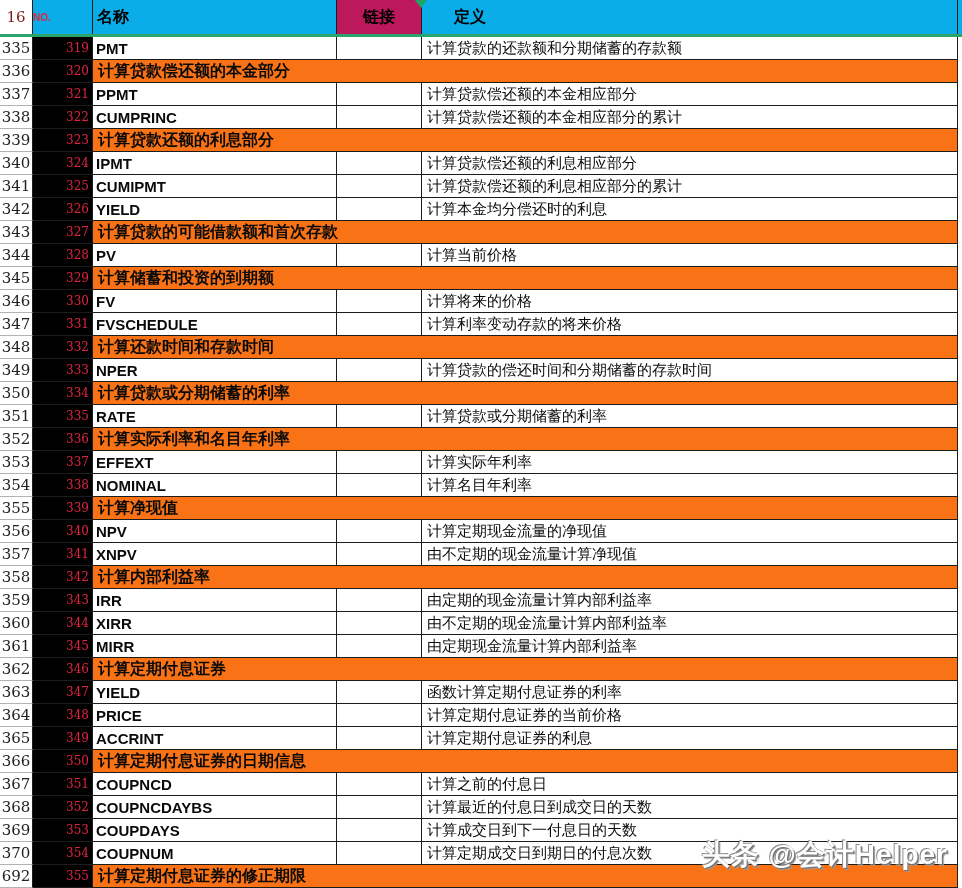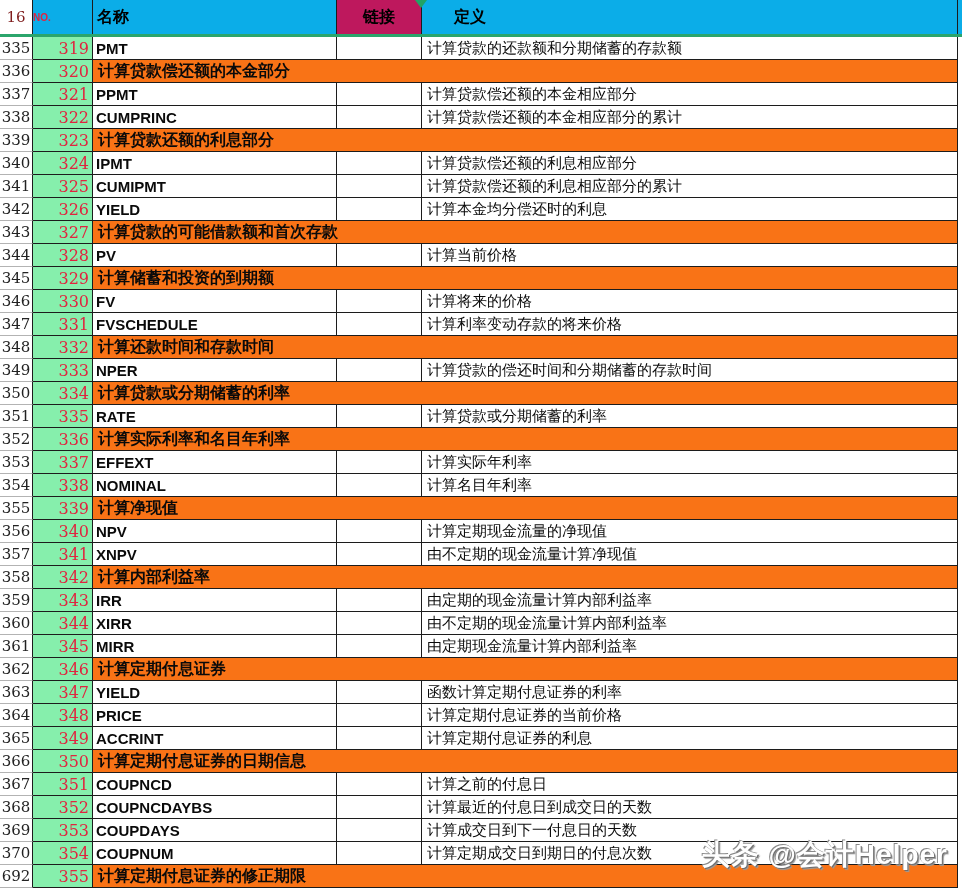--- a/index.html
+++ b/index.html
@@ -37,21 +37,21 @@
   .row{display:flex;height:23px;}
   .cell{box-sizing:border-box;height:23px;display:flex;align-items:center;overflow:visible;white-space:nowrap;}
   .gut{
     width:33px;justify-content:center;
     border-bottom:1px solid #b3b3b3;border-right:1px solid #1c1c1c;
     font-family:"DejaVu Serif", serif;font-size:15px;color:#222;background:#fff;
   }
   .no{
     width:60px;justify-content:flex-end;padding-right:3px;
     border-bottom:1px solid #1c1c1c;border-right:1px solid #1c1c1c;
-    font-family:"DejaVu Serif", serif;font-size:16px;color:#e0243f;background:#86efac;
+    font-family:"DejaVu Serif", serif;font-size:12px;color:#e0243f;background:#000000;
   }
   .name{
     width:244px;padding-left:3px;
     border-bottom:1px solid #1c1c1c;border-right:1px solid #1c1c1c;
     font-size:15px;font-weight:bold;color:#0a0a0a;background:#fff;
   }
   .link{
     width:85px;
     border-bottom:1px solid #1c1c1c;border-right:1px solid #1c1c1c;background:#fff;
   }

